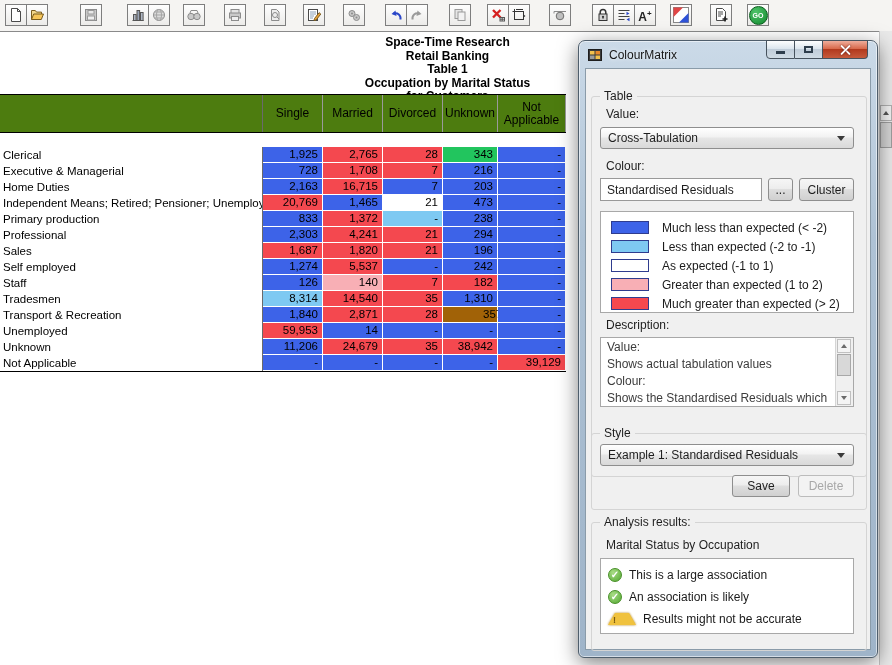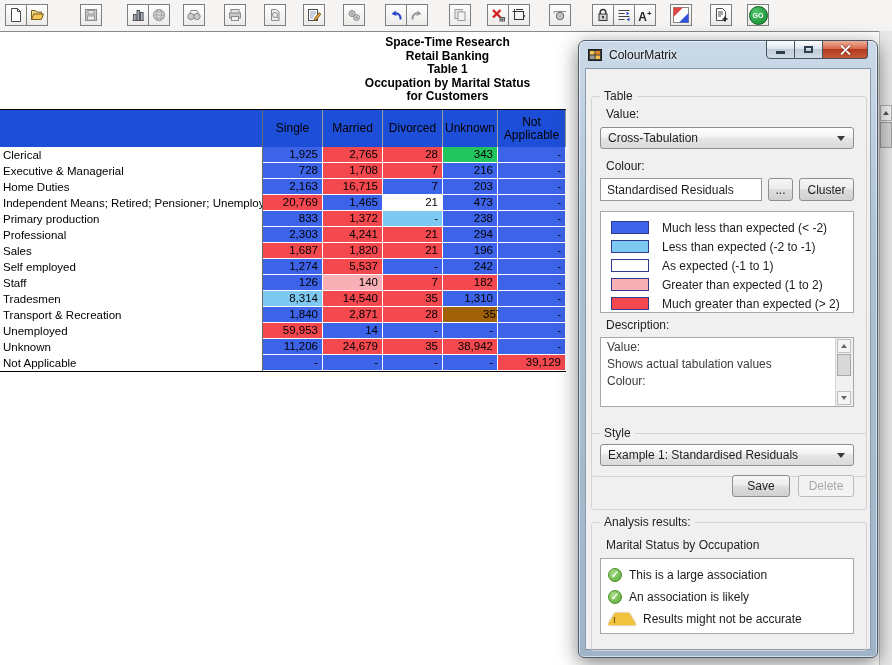--- a/index.html
+++ b/index.html
@@ -14,22 +14,22 @@
   .tbtn svg{display:block;}
   .fontbtn{font-size:12px;font-weight:bold;color:#222;line-height:10px;}
   .fontbtn sup{font-size:8px;}
   .gocirc{width:17px;height:17px;border-radius:50%;background:radial-gradient(circle at 35% 30%,#4FC36A,#128A2E);
           border:1px solid #0A5E1E;color:#fff;font-size:7px;font-weight:bold;display:flex;align-items:center;justify-content:center;}
 
   
   .doc{position:absolute;left:0;top:31px;width:879px;height:634px;background:#fff;border-top:1px solid #8A8A8A;box-sizing:content-box;}
   .titleblock{position:absolute;left:8px;top:4px;width:879px;text-align:center;
               font-size:12px;font-weight:bold;line-height:13.5px;color:#000;}
-  .thead{position:absolute;left:0;top:77px;width:566px;height:37px;box-sizing:content-box;
-         border-top:1px solid #000;border-bottom:1px solid #000;display:flex;background:#1d4ed8;}
+  .thead{position:absolute;left:0;top:62px;width:566px;height:37px;box-sizing:content-box;
+         border-top:1px solid #000;border-bottom:1px solid #000;display:flex;background:#4d7c0f;}
   .thcorner{width:263px;box-sizing:border-box;border-right:1px solid #6A6A6A;}
   .thcell{box-sizing:border-box;border-right:1px solid #9A9A9A;display:flex;align-items:center;justify-content:center;
           text-align:center;font-size:12px;line-height:13px;}
   .w0{width:60px}.w1{width:60px}.w2{width:60px}.w3{width:55px}.w4{width:68px}
   .tbody{position:absolute;left:0;top:115px;width:566px;border-bottom:1px solid #000;}
   .trow{display:flex;height:16px;}
   .rlabel{width:263px;box-sizing:border-box;border-right:1px solid #6A6A6A;font-size:11.5px;line-height:16px;
           padding-left:3px;white-space:nowrap;overflow:hidden;background:#fff;}
   .cell{box-sizing:border-box;height:15px;margin-bottom:1px;border-right:1px solid #fff;
         font-size:11.5px;line-height:15px;text-align:right;padding-right:4px;}
@@ -472,20 +472,21 @@
               <span class="leg-text">Much greater than expected (&gt; 2)</span>
             </div>
           </div>
 
         <span class="lbl" style="left:14px;top:221px;">Description:</span>
         <div class="descbox" style="left:8px;top:240px;width:254px;height:70px;">
           <div style="padding-top:1px;">
               <div class="desc-line">Value:</div>
               <div class="desc-line">Shows actual tabulation values</div>
               <div class="desc-line">Colour:</div>
+              <div class="desc-line">Shows the Standardised Residuals which</div>
             </div>
           <div class="sb">
             <div class="sb-btn up">
                 <span class="tri-up"></span>
               </div>
             <div class="sb-thumb"></div>
             <div class="sb-btn down">
                 <span class="tri-down"></span>
               </div>
           </div>

